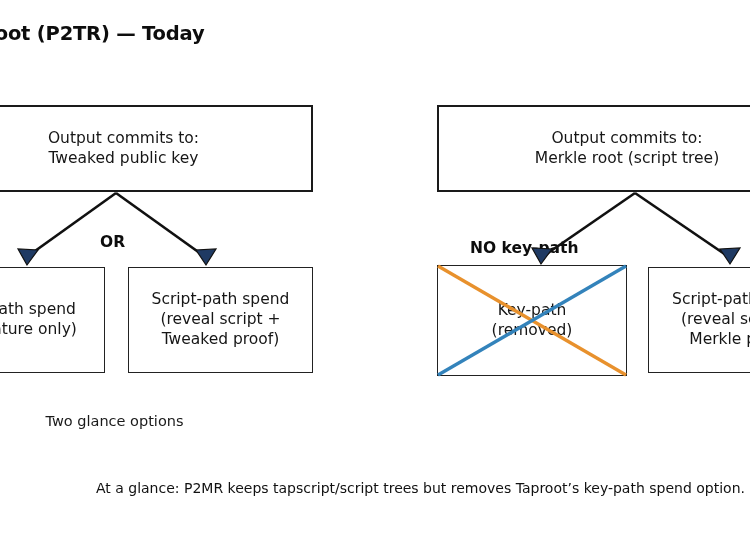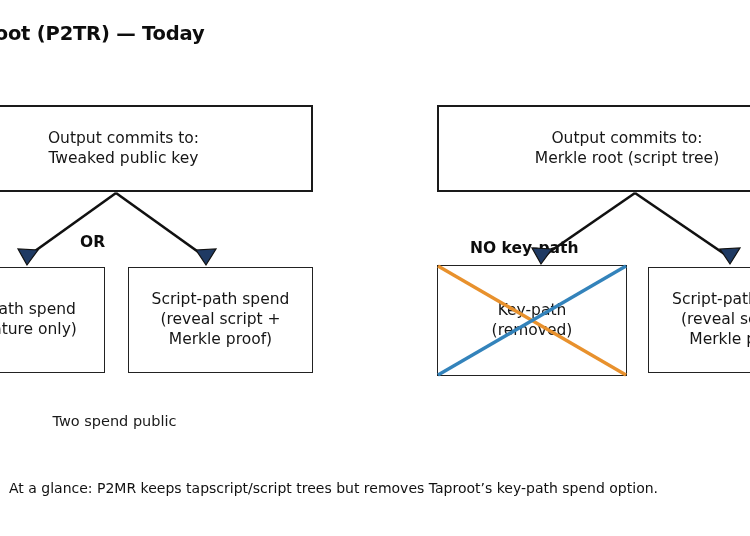--- a/index.html
+++ b/index.html
@@ -56,21 +56,21 @@
 
   
   .conn-label{
     position:absolute;
     font-weight:bold;
     font-size:15.5px;
     color:#0d0d0d;
     white-space:nowrap;
     font-family:"DejaVu Sans", sans-serif;
   }
-  #label-or     {left:80px;  top:233px;text-align:right;}
+  #label-or     {left:100px;  top:233px;text-align:right;}
   #label-nokey  {left:470px; top:239px;}
 
   
   .caption{
     position:absolute;
     font-size:14.5px;
     line-height:1.3;
     color:#1a1a1a;
     text-align:center;
     white-space:pre-line;
@@ -80,20 +80,21 @@
   #caption-right{left:545px; top:402px; width:182px;}
 
   #footnote{
     position:absolute;
     left:9px; top:480px;
     width:736px;
     font-size:14px;
     color:#111111;
     white-space:nowrap;
     font-family:"DejaVu Sans", sans-serif;
+    text-align:right;
   }
 
   
   #arrows{position:absolute;left:0;top:0;width:750px;height:536px;pointer-events:none;}
 </style>
 </head>
 <body>
 
 <div id="canvas">
 
@@ -101,25 +102,25 @@
 
 
   <div class="box" id="box-top-left">Output commits to:
 Tweaked public key</div>
 
   <div class="box thin" id="box-keypath-left">Key-path spend
 (signature only)</div>
 
   <div class="box thin" id="box-script-left">Script-path spend
 (reveal script +
-Merkle proof)</div>
+Tweaked proof)</div>
 
   <div class="conn-label" id="label-or">OR</div>
 
-  <div class="caption" id="caption-left">Two spend public</div>
+  <div class="caption" id="caption-left">Two glance options</div>
 
   <div class="box" id="box-top-right">Output commits to:
 Merkle root (script tree)</div>
 
   <div class="box thin" id="box-keypath-right">Key-path
 (removed)</div>
 
   <div class="box thin" id="box-script-right">Script-path spend
 (reveal script +
 Merkle proof)</div>

